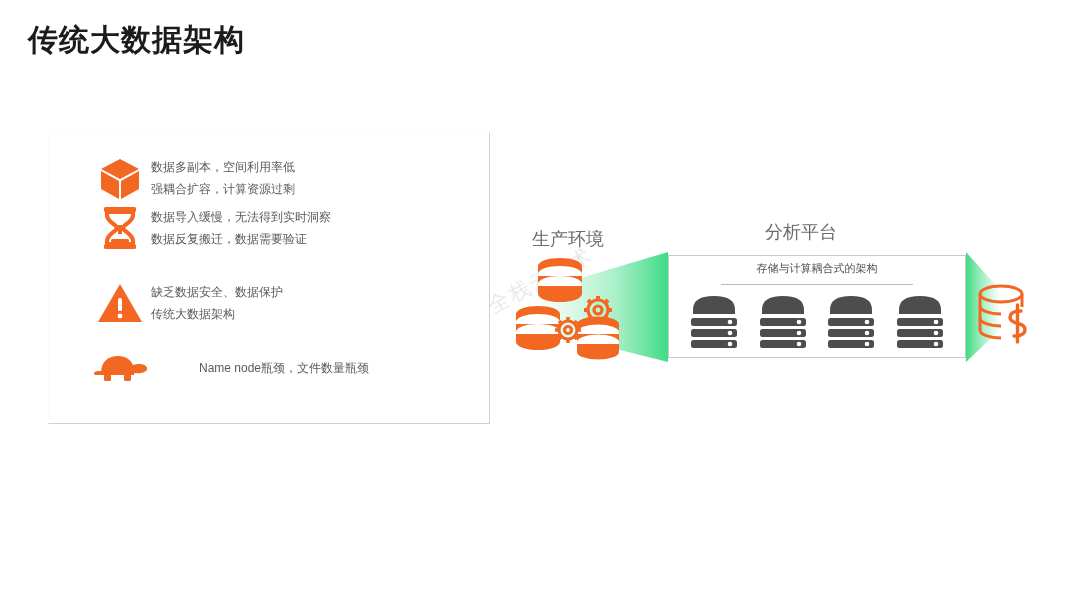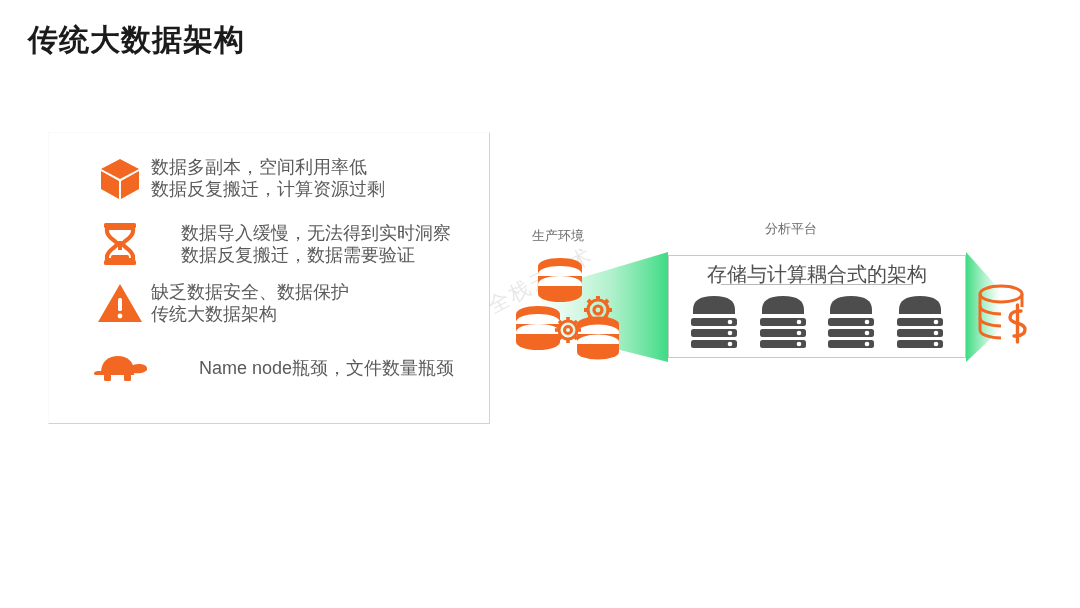--- a/index.html
+++ b/index.html
@@ -51,38 +51,38 @@
     align-items: center;
   }
   .issue-icon {
     width: 62px;
     flex: 0 0 62px;
     display: flex;
     align-items: center;
     justify-content: center;
   }
   .issue-text {
-    font-size: 18px;
+    font-size: 12px;
     color: #5a5a5a;
     line-height: 22px;
     white-space: nowrap;
   }
   .issue-text .ln { display: block; }
 
   #issue-row-0 { left: 40px; top: 22px; }
-  #issue-row-1 { left: 40px; top: 88px; gap: 30px; }
+  #issue-row-1 { left: 40px; top: 72px; }
   #issue-row-2 { left: 40px; top: 148px; justify-content: flex-end; }
   #issue-row-3 { left: 40px; top: 218px; gap: 48px; }
 
   
   #diagram { position: absolute; left: 0; top: 0; width: 1080px; height: 608px; }
 
   .stage-label {
     position: absolute;
-    font-size: 13px;
+    font-size: 18px;
     color: #6b6b6b;
     white-space: nowrap;
   }
   #label-production { left: 532px; top: 227px; }
   #label-analytics  { left: 765px; top: 220px; }
 
   #arch-box {
     position: absolute;
     left: 668px;
     top: 255px;
@@ -92,21 +92,21 @@
     border: 1.5px solid #c9c9c9;
     box-sizing: border-box;
     z-index: 3;
   }
   #arch-box-title {
     position: absolute;
     top: 5px;
     left: 0;
     right: 0;
     text-align: center;
-    font-size: 20px;
+    font-size: 11px;
     color: #4f4f4f;
     white-space: nowrap;
   }
   #arch-box-title-underline {
     position: absolute;
     left: 52px;
     right: 52px;
     top: 28px;
     height: 1px;
     background: #b9b9b9;
@@ -148,21 +148,21 @@
     <div class="issue-row" id="issue-row-0">
       <div class="issue-icon">
         <svg width="46" height="46" viewBox="0 0 46 46">
           <polygon points="23,4 42,14 23,24 4,14" fill="#F26822"></polygon>
           <polygon points="4,16 22,26 22,44 4,34" fill="#F26822"></polygon>
           <polygon points="24,26 42,16 42,34 24,44" fill="#F26822"></polygon>
         </svg>
       </div>
       <div class="issue-text">
         <span class="ln">数据多副本，空间利用率低</span>
-        <span class="ln">数据反复搬迁，计算资源过剩</span>
+        <span class="ln">强耦合扩容，计算资源过剩</span>
       </div>
     </div>
 
     <div class="issue-row" id="issue-row-1">
       <div class="issue-icon">
         <svg width="42" height="46" viewBox="0 0 42 46">
           <rect x="5" y="2" width="32" height="5" rx="1.5" fill="#F26822"></rect>
           <rect x="5" y="39" width="32" height="5" rx="1.5" fill="#F26822"></rect>
           <path d="M8 7 L34 7 L34 10 C34 17 24 20 24 23 C24 26 34 29 34 36 L34 39 L8 39 L8 36 C8 29 18 26 18 23 C18 20 8 17 8 10 Z" fill="none" stroke="#F26822" stroke-width="4.2" stroke-linejoin="round"></path>
           <rect x="19" y="20" width="4" height="9" fill="#F26822"></rect>

